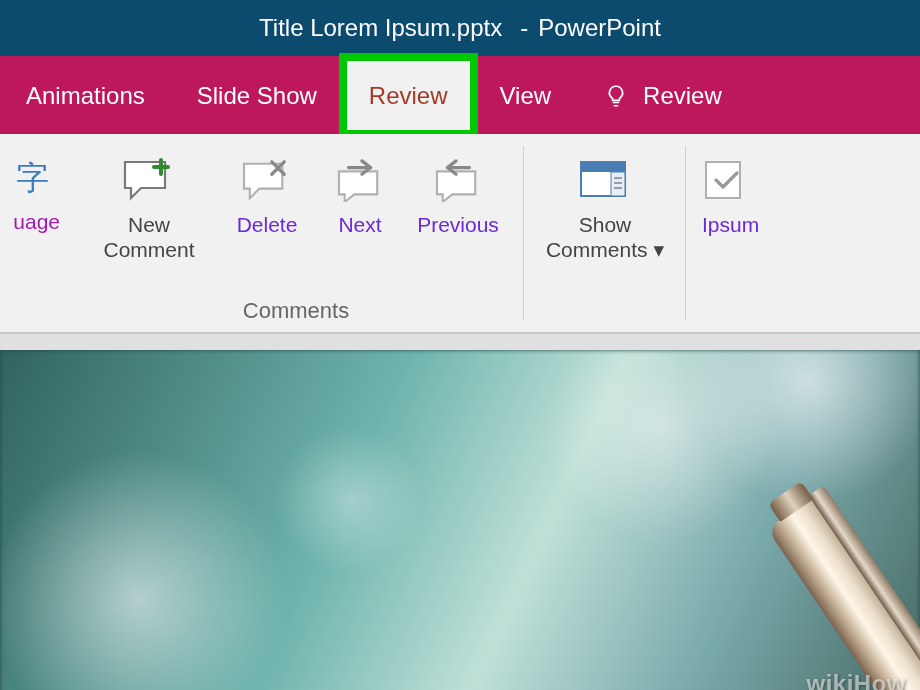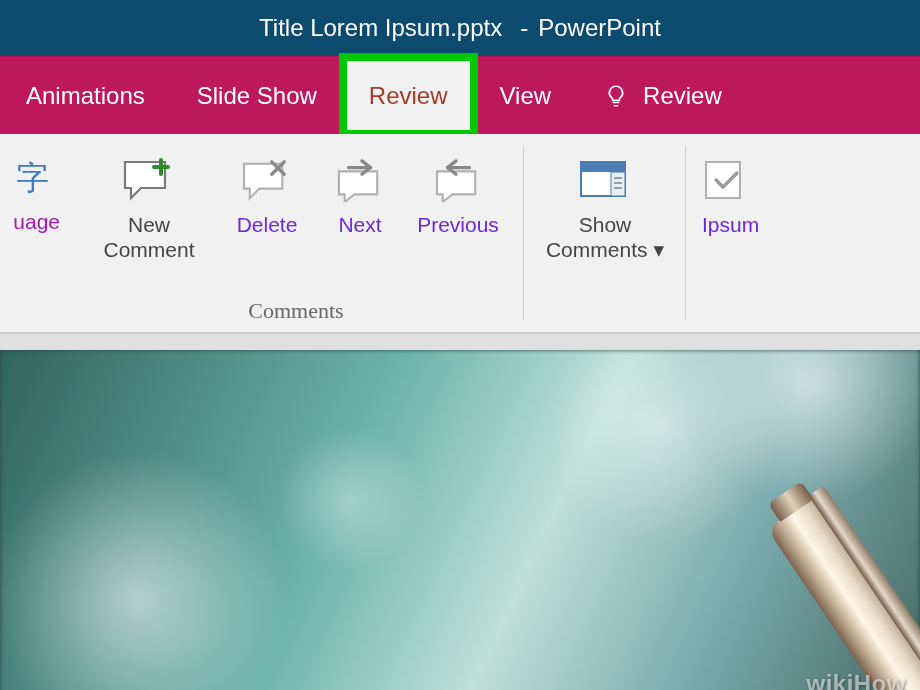--- a/index.html
+++ b/index.html
@@ -109,21 +109,20 @@
   }
   .group-label {
     position: absolute;
     bottom: 8px;
     left: 0;
     right: 0;
     text-align: center;
     color: #666;
     font-size: 22px;
     font-weight: 300;
-    font-family: Liberation Serif, serif;
   }
   .partial-group {
     padding: 14px 8px 0 0;
     height: 100%;
     position: relative;
   }
   .partial-btn {
     display: flex;
     flex-direction: column;
     align-items: flex-end;

